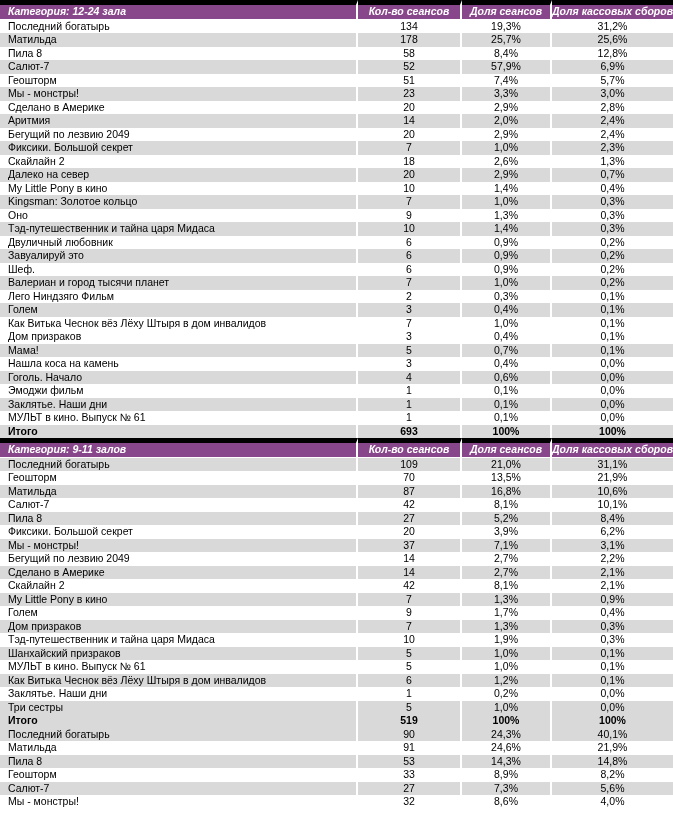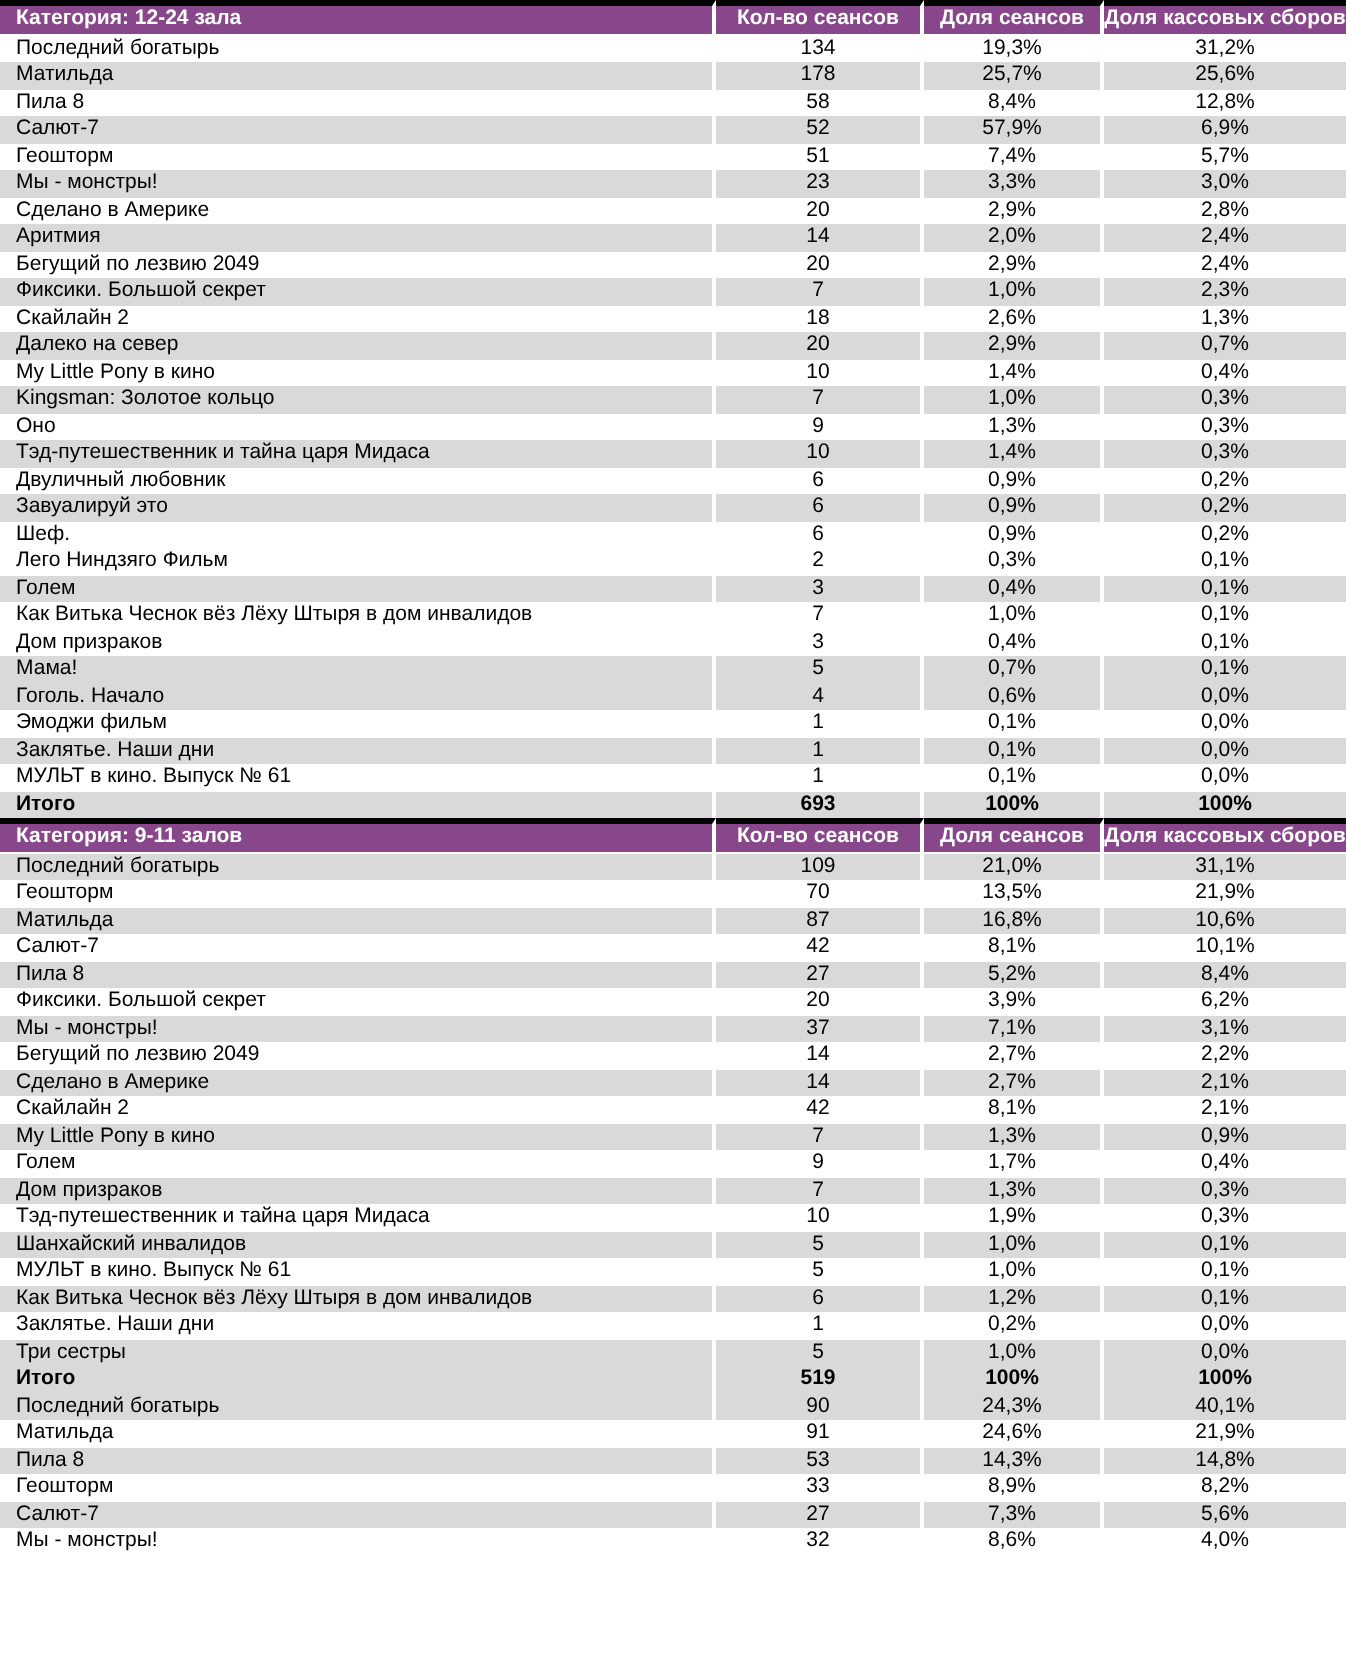--- a/index.html
+++ b/index.html
@@ -44,22 +44,23 @@
   table.report td:not(:last-child) {
     border-right: 2px solid #ffffff;
   }
   tr.stripe td {
     background: var(--stripe-bg);
   }
   tr.section-header td {
     background: var(--hdr-bg);
     color: var(--hdr-text);
     font-weight: bold;
-    border-top: 3px solid #000000;
+    border-top: 5px solid #000000;
     border-bottom: 1px solid #ffffff;
+    font-style: italic;
   }
   tr.total td {
     font-weight: bold;
   }
 </style>
 </head>
 <body>
 
 <div>
   <table class="report">
@@ -183,20 +184,26 @@
           <td class="c-num">6</td>
           <td class="c-num">0,9%</td>
           <td class="c-num">0,2%</td>
         </tr>
         <tr class="">
           <td class="c-title">Шеф.</td>
           <td class="c-num">6</td>
           <td class="c-num">0,9%</td>
           <td class="c-num">0,2%</td>
         </tr>
+        <tr class="stripe">
+          <td class="c-title">Валериан и город тысячи планет</td>
+          <td class="c-num">7</td>
+          <td class="c-num">1,0%</td>
+          <td class="c-num">0,2%</td>
+        </tr>
         <tr class="">
           <td class="c-title">Лего Ниндзяго Фильм</td>
           <td class="c-num">2</td>
           <td class="c-num">0,3%</td>
           <td class="c-num">0,1%</td>
         </tr>
         <tr class="stripe">
           <td class="c-title">Голем</td>
           <td class="c-num">3</td>
           <td class="c-num">0,4%</td>
@@ -212,20 +219,26 @@
           <td class="c-title">Дом призраков</td>
           <td class="c-num">3</td>
           <td class="c-num">0,4%</td>
           <td class="c-num">0,1%</td>
         </tr>
         <tr class="stripe">
           <td class="c-title">Мама!</td>
           <td class="c-num">5</td>
           <td class="c-num">0,7%</td>
           <td class="c-num">0,1%</td>
+        </tr>
+        <tr class="">
+          <td class="c-title">Нашла коса на камень</td>
+          <td class="c-num">3</td>
+          <td class="c-num">0,4%</td>
+          <td class="c-num">0,0%</td>
         </tr>
         <tr class="stripe">
           <td class="c-title">Гоголь. Начало</td>
           <td class="c-num">4</td>
           <td class="c-num">0,6%</td>
           <td class="c-num">0,0%</td>
         </tr>
         <tr class="">
           <td class="c-title">Эмоджи фильм</td>
           <td class="c-num">1</td>
@@ -334,21 +347,21 @@
           <td class="c-num">1,3%</td>
           <td class="c-num">0,3%</td>
         </tr>
         <tr class="">
           <td class="c-title">Тэд-путешественник и тайна царя Мидаса</td>
           <td class="c-num">10</td>
           <td class="c-num">1,9%</td>
           <td class="c-num">0,3%</td>
         </tr>
         <tr class="stripe">
-          <td class="c-title">Шанхайский инвалидов</td>
+          <td class="c-title">Шанхайский призраков</td>
           <td class="c-num">5</td>
           <td class="c-num">1,0%</td>
           <td class="c-num">0,1%</td>
         </tr>
         <tr class="">
           <td class="c-title">МУЛЬТ в кино. Выпуск № 61</td>
           <td class="c-num">5</td>
           <td class="c-num">1,0%</td>
           <td class="c-num">0,1%</td>
         </tr>

